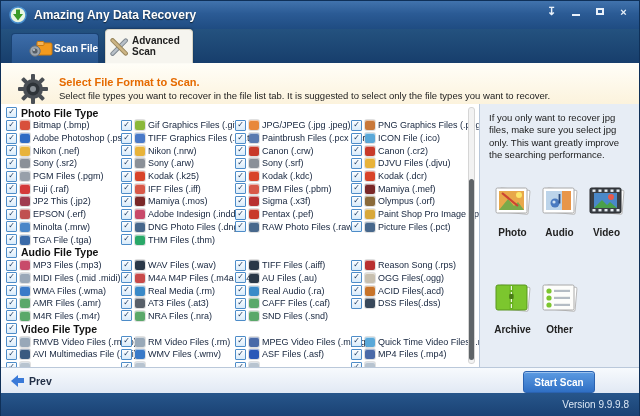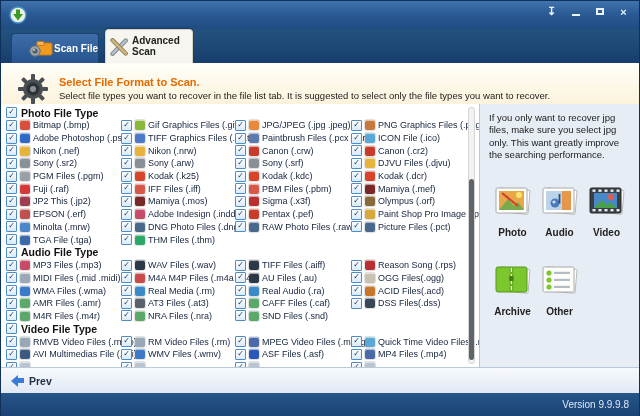--- a/index.html
+++ b/index.html
@@ -50,21 +50,21 @@
   .cb{width:9px;height:9px;flex-shrink:0;border:1px solid #4d8cc8;border-radius:1px;
     background:linear-gradient(180deg,#fdfeff,#d9ebfa);color:#16365c;font-size:8px;line-height:8px;text-align:center;cursor:pointer;}
   .fic{width:10px;height:10px;flex-shrink:0;border-radius:2px;margin:0 3px;box-shadow:inset 0 1px 0 rgba(255,255,255,.55),0 0 0 1px rgba(0,0,0,.12);}
   .fl{font-size:9px;color:#14233c;white-space:nowrap;}
   .scrollbar{position:absolute;right:4px;top:3px;bottom:3px;width:5px;background:#f2f2f2;border:1px solid #d5d5d5;border-radius:3px;}
   .thumb{position:absolute;left:0;right:0;top:28%;height:71%;background:#5f6468;border-radius:3px;cursor:pointer;}
 
   
   .sidebar{flex:1;background:#e7edf5;border-left:1px solid #b9c7d9;padding:8px 9px;box-sizing:border-box;}
   .tip{font-size:9.5px;color:#1a1a1a;line-height:1.3;}
-  .cats{display:grid;grid-template-columns:1fr 1fr 1fr;row-gap:26px;margin-top:24px;justify-items:center;}
+  .cats{display:grid;grid-template-columns:1fr 1fr 1fr;row-gap:44px;margin-top:24px;justify-items:center;}
   .cat{display:flex;flex-direction:column;align-items:center;cursor:pointer;}
   .cat-icon{width:40px;height:34px;}
   .cat-label{font-size:10px;font-weight:bold;color:#222;margin-top:4px;}
 
   
   .footer{position:absolute;left:0;top:366px;right:0;height:26px;background:linear-gradient(180deg,#f7fafd,#e1e9f4);
     border-top:1px solid #bac8da;display:flex;align-items:center;box-sizing:border-box;}
   .prev{display:flex;align-items:center;margin-left:10px;cursor:pointer;}
   .prev-arrow{display:flex;align-items:center;margin-right:5px;}
   .pa-tri{width:0;height:0;border:6px solid transparent;border-right:7px solid #3a7ad8;border-left:none;}
@@ -81,20 +81,21 @@
 </head>
 <body>
 
 <div class="window">
 
   <div class="titlebar">
     <svg class="app-icon" viewBox="0 0 18 18">
       <circle cx="9" cy="9" r="8" fill="#e9f5e2" stroke="#4a90d0" stroke-width="1.5"></circle>
       <path d="M7 3.5 h4 v4.5 h3 L9 14.5 4 8 h3 z" fill="#3a9a28"></path>
     </svg>
+    <span class="app-title">Amazing Any Data Recovery</span>
     <div class="win-controls">
       <span class="wc">↧</span>
       <span class="wc">
           <span class="bar"></span>
         </span>
       <span class="wc">
           <span class="box"></span>
         </span>
       <span class="wc">×</span>
     </div>
@@ -628,19 +629,22 @@
   </div>
 
   <div class="footer">
     <div class="prev">
       <span class="prev-arrow">
           <span class="pa-tri"></span>
           <span class="pa-bar"></span>
         </span>
       <span class="prev-label">Prev</span>
     </div>
+    <div class="start-btn">
+      <span>Start Scan</span>
+    </div>
   </div>
 
   <div class="statusbar">
     <span class="version">Version 9.9.9.8</span>
   </div>
 
 </div>
 
 </body></html>

